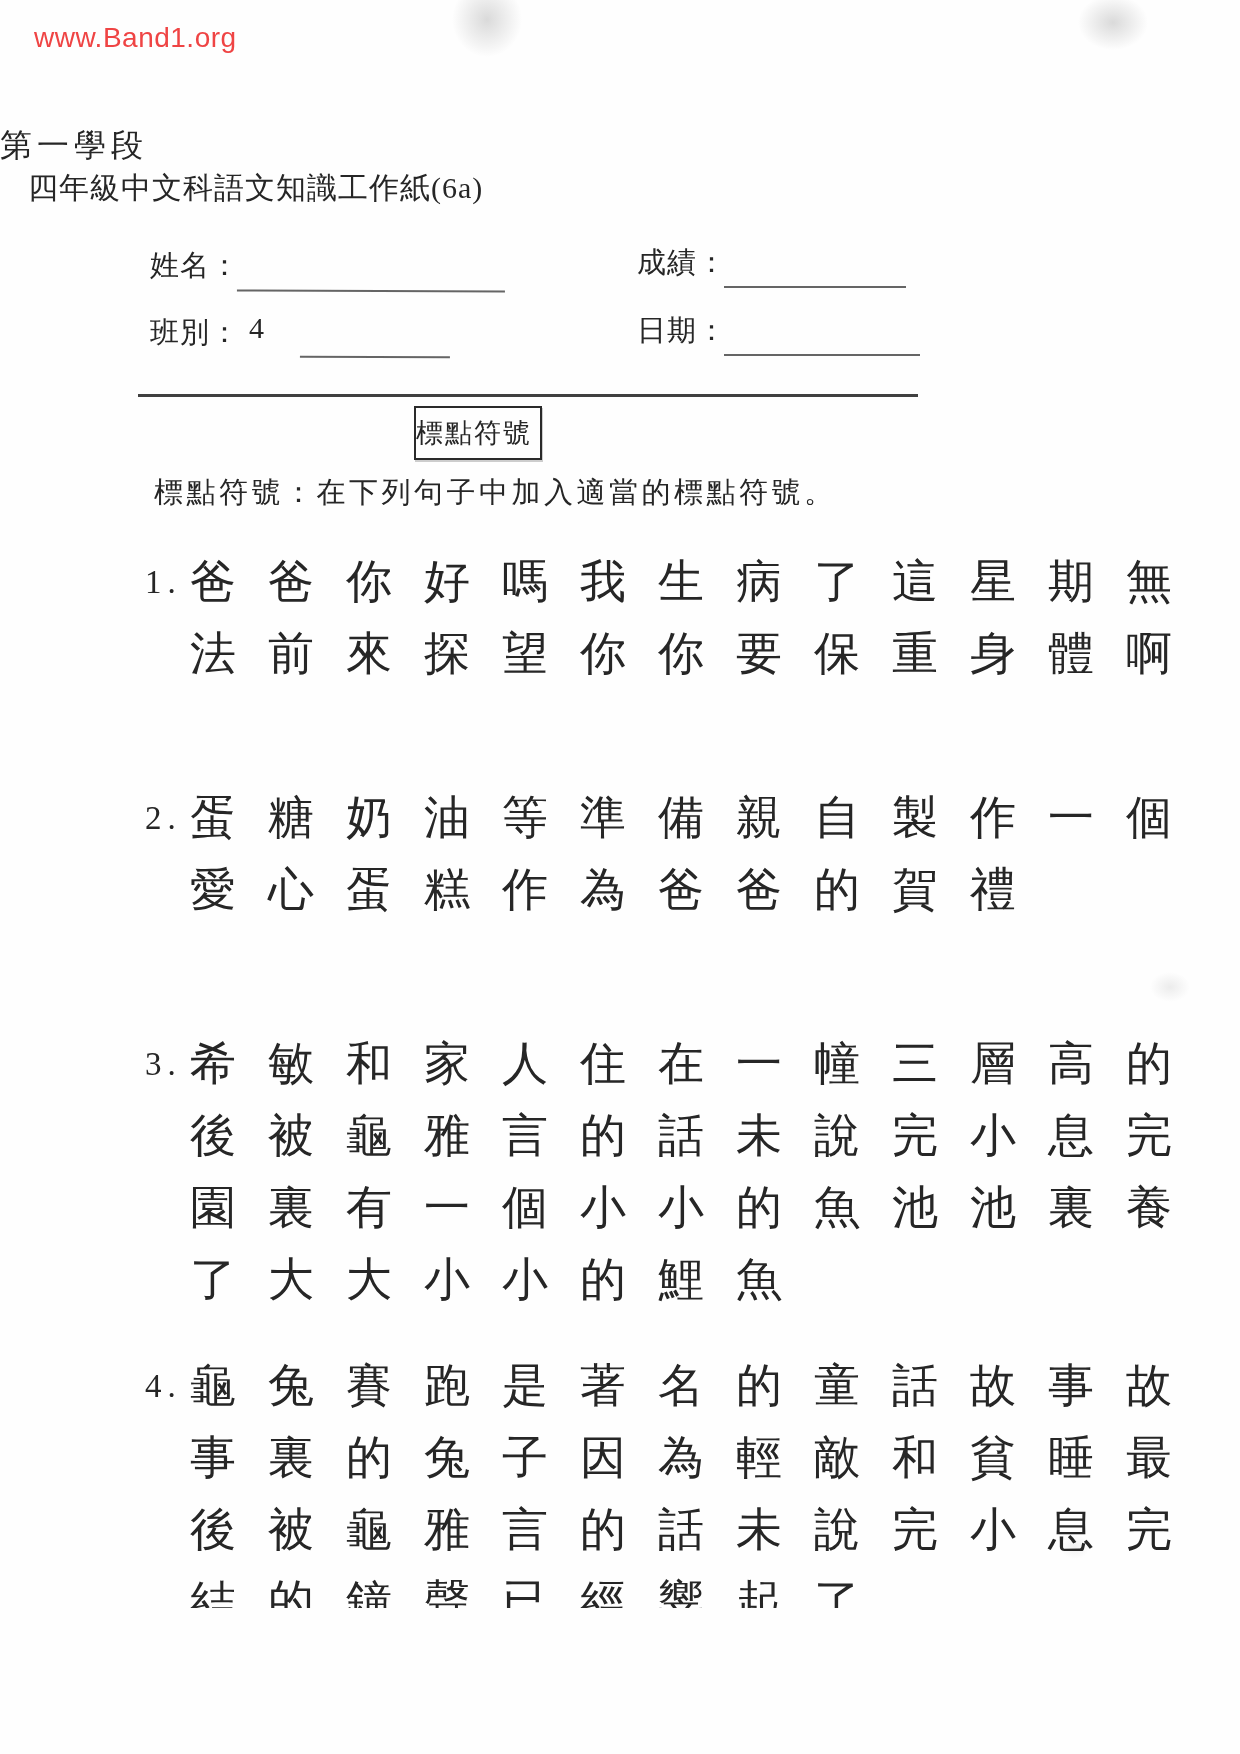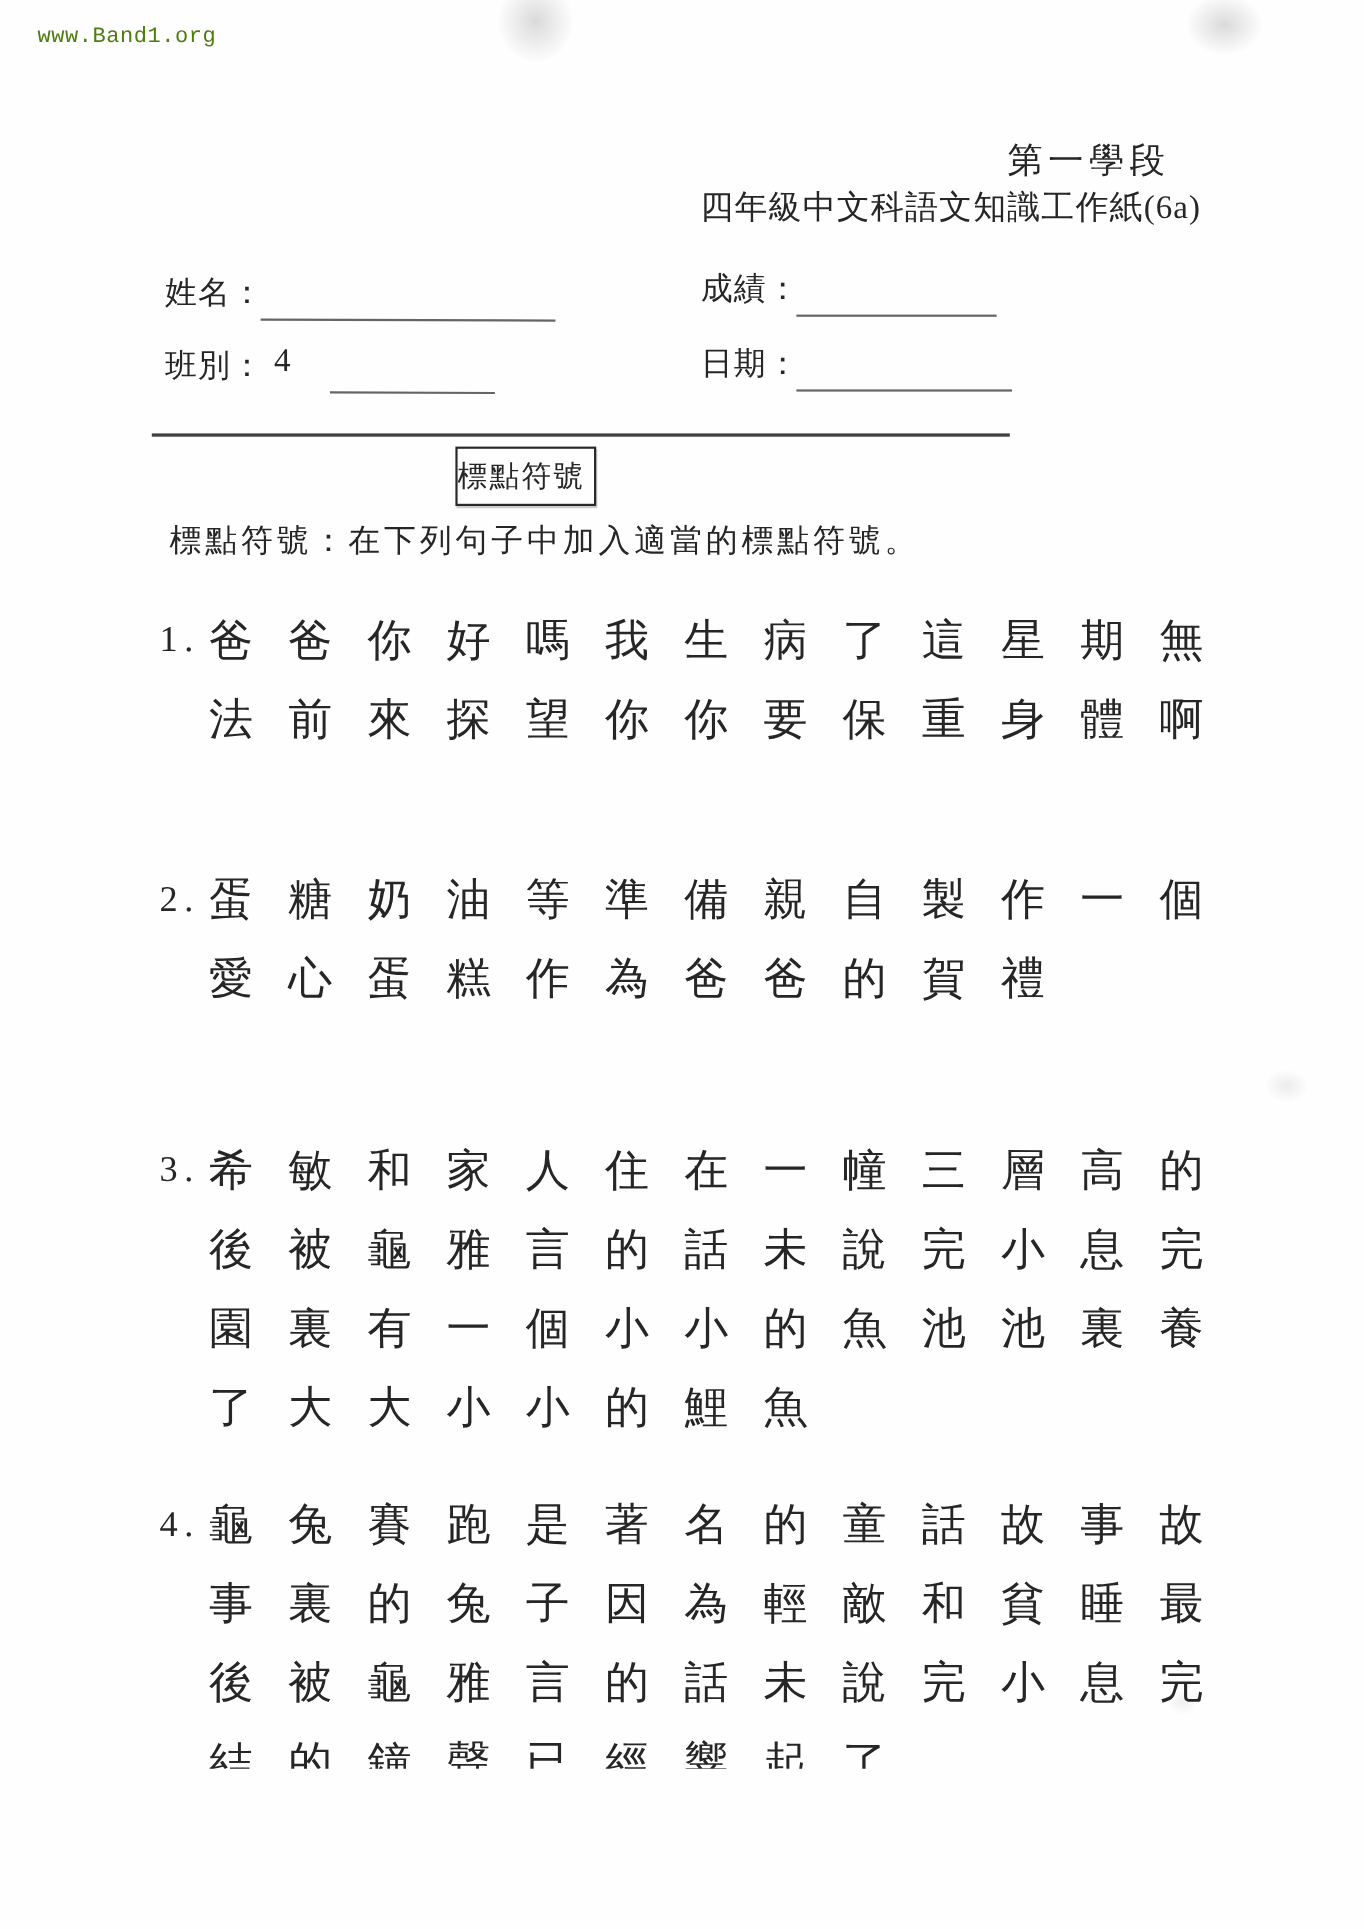--- a/index.html
+++ b/index.html
@@ -4,45 +4,45 @@
 <style>
   html,body{margin:0;padding:0;}
   body{
     width:1240px;height:1754px;position:relative;overflow:hidden;
     background:#fefefe;
     font-family:"Liberation Serif","DejaVu Serif",serif;
     color:#262626;
   }
   .abs{position:absolute;}
   .watermark{
-    left:34px;top:22px;font-size:20px;letter-spacing:0.5px;color:#4d7c0f;
-    font-family:Liberation Mono, monospace;
+    left:34px;top:22px;font-size:28px;letter-spacing:0.5px;color:#ef4444;
+    font-family:Liberation Sans, sans-serif;
   }
   .title-line{
-    left:0;width:1064px;text-align:right;
+    left:0;width:1064px;text-align:left;
   }
   .term{top:124px;font-size:32px;letter-spacing:5px;}
   .worksheet-title{top:168px;font-size:30px;letter-spacing:1px;margin-left:28px;}
   .form-label{font-size:29px;letter-spacing:1px;}
   .form-value{font-size:30px;font-family:"Liberation Serif","DejaVu Serif",serif;}
   .fill-line{border-bottom:2px solid #4a4a4a;height:30px;opacity:.85;}
   .fill-line.wavy{transform:rotate(.2deg);}
   .divider{left:138px;top:394px;width:780px;border-top:3px solid #2b2b2b;opacity:.9;}
   .section-box{
     left:414px;top:406px;width:124px;height:50px;
     border:2px solid #2a2a2a;box-shadow:1px 2px 0 rgba(60,60,60,.25);
     line-height:50px;font-size:27px;letter-spacing:2px;font-weight:normal;
   }
   .instruction{left:154px;top:470px;font-size:29px;letter-spacing:3.5px;line-height:44px;}
   .exercise{left:0;width:1240px;padding-left:190px;box-sizing:border-box;}
   .ex-number{
     position:absolute;left:145px;top:0;line-height:72px;font-size:33px;letter-spacing:6px;
   }
   .ex-line{
-    font-size:40px;line-height:72px;letter-spacing:32px;white-space:nowrap;
+    font-size:46px;line-height:72px;letter-spacing:32px;white-space:nowrap;
   }
   .ex-line.clip{height:42px;overflow:hidden;}
   .smudge{background:radial-gradient(closest-side,rgba(150,150,150,.35),rgba(150,150,150,0));border-radius:50%;}
   .smudge.s1{left:452px;top:-18px;width:70px;height:75px;}
   .smudge.s2{left:1078px;top:-5px;width:70px;height:55px;}
   .smudge.s3{left:1150px;top:972px;width:40px;height:30px;opacity:.5;}
   .smudge.s4{left:1060px;top:1535px;width:30px;height:24px;opacity:.4;}
 </style>
 </head>
 <body>

